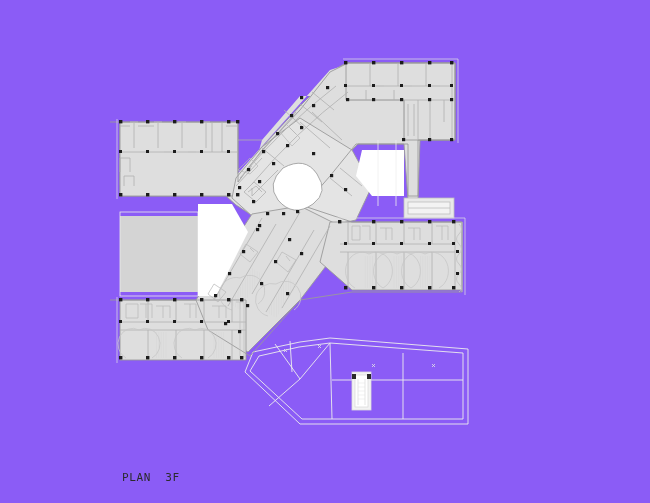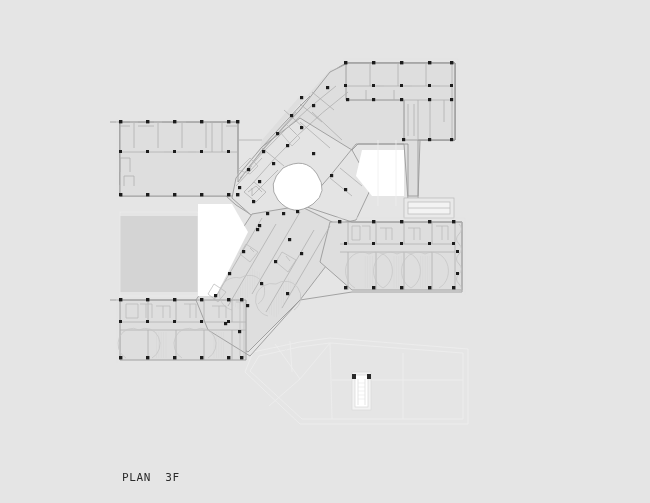--- a/index.html
+++ b/index.html
@@ -10,21 +10,21 @@
   body {
     width: 650px;
     height: 503px;
     overflow: hidden;
     font-family: "DejaVu Sans Mono", "Liberation Mono", monospace;
   }
   #sheet {
     position: relative;
     width: 650px;
     height: 503px;
-    background: #e5e5e5;
+    background: #8b5cf6;
   }
   #plan-svg {
     position: absolute;
     left: 0;
     top: 0;
     width: 650px;
     height: 503px;
     display: block;
   }
   #caption {

